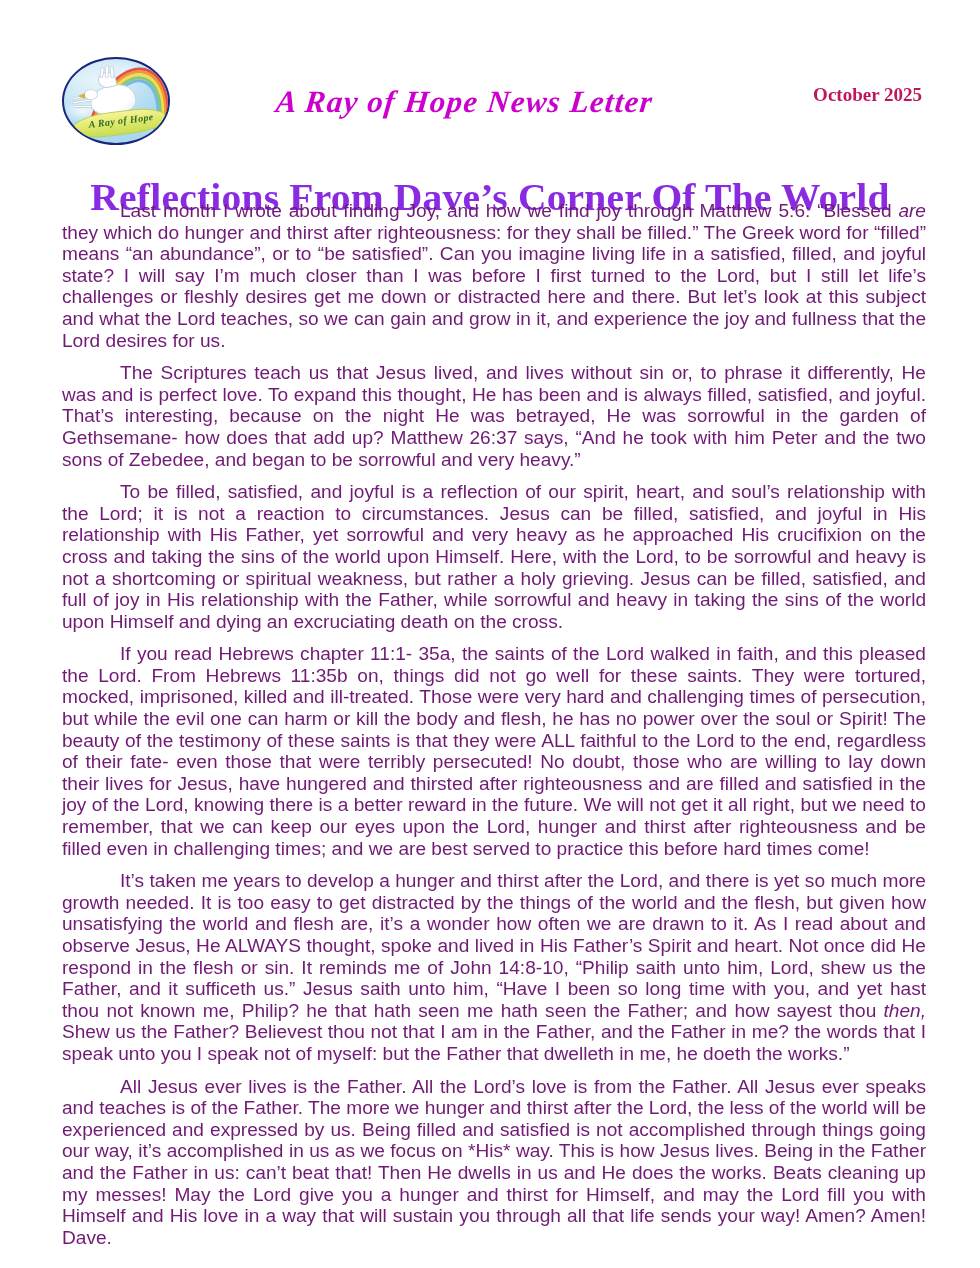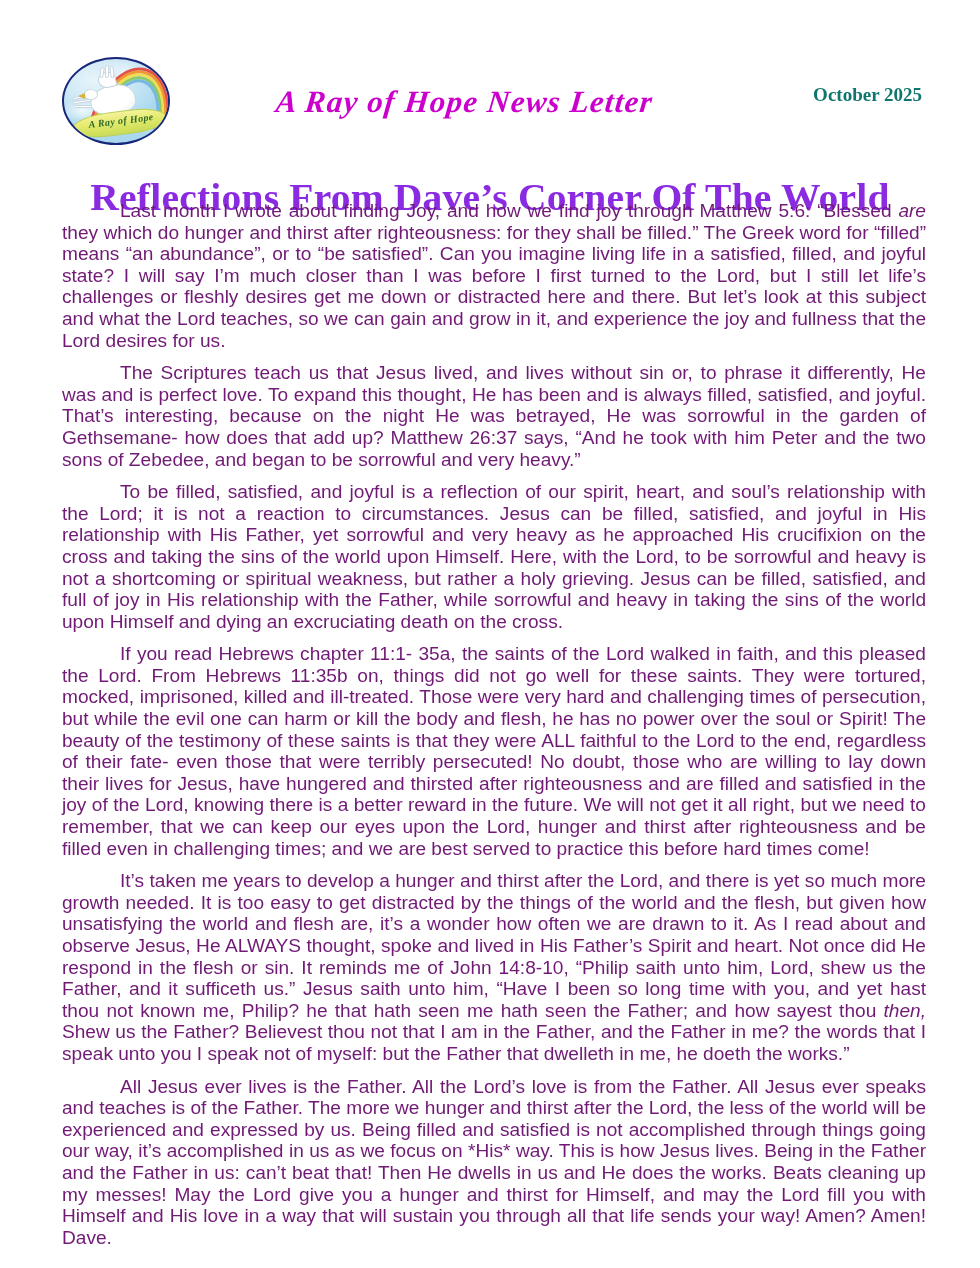--- a/index.html
+++ b/index.html
@@ -176,21 +176,21 @@
     transform: skewX(-6deg);
   }
 
   .issue-date {
     position: absolute;
     right: 58px;
     top: 84px;
     font-family: "Liberation Serif", "DejaVu Serif", serif;
     font-weight: bold;
     font-size: 19px;
-    color: #0f766e;
+    color: #be185d;
     white-space: nowrap;
   }
 
   
   .headline {
     position: absolute;
     left: 0;
     top: 150px;
     width: 980px;
     text-align: center;

